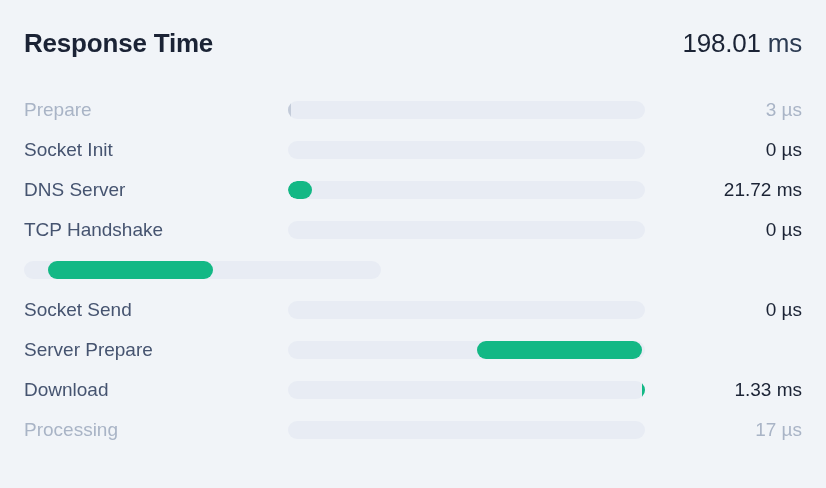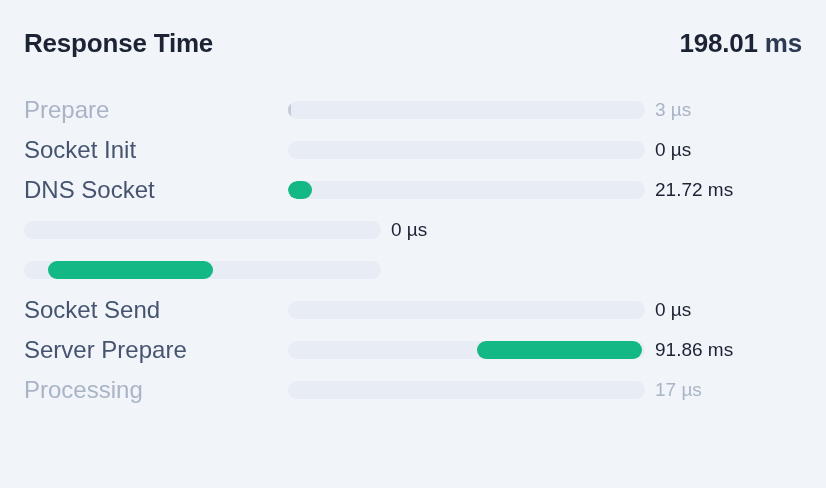--- a/index.html
+++ b/index.html
@@ -29,40 +29,40 @@
     padding-top: 4px;
   }
   #title {
     font-size: 26px;
     font-weight: bold;
     color: #1b2335;
     letter-spacing: -0.2px;
   }
   #total {
     font-size: 26px;
-    font-weight: bold;
+    font-weight: normal;
     letter-spacing: -0.2px;
     white-space: nowrap;
   }
   #total .num { color: #1b2335; }
   #total .unit { color: #2c3b52; }
 
   
   #rows {
     margin-top: 8px;
   }
   .row {
     height: 40px;
     display: flex;
     align-items: center;
   }
   .row-label {
     width: 264px;
     flex: 0 0 264px;
-    font-size: 24px;
+    font-size: 19px;
     color: #465470;
     white-space: nowrap;
     overflow: hidden;
   }
   .row.muted .row-label { color: #a9b4c6; }
 
   .track-cell {
     flex: 0 0 357px;
     width: 357px;
   }
@@ -80,21 +80,21 @@
     height: 18px;
     border-radius: 9px;
     background: #13b885;
   }
   .row.muted .seg {
     background: #c3cbd9;
   }
 
   .row-value {
     flex: 1 1 auto;
-    text-align: left;
+    text-align: right;
     font-size: 19px;
     color: #1b2335;
     white-space: nowrap;
     padding-left: 10px;
   }
   .row.muted .row-value { color: #a9b4c6; }
 </style>
 </head>
 <body>
 
@@ -119,29 +119,30 @@
         <div class="row-value">3 µs</div>
       </div>
       <div class="row">
         <div class="row-label">Socket Init</div>
         <div class="track-cell">
           <div class="track"></div>
         </div>
         <div class="row-value">0 µs</div>
       </div>
       <div class="row">
-        <div class="row-label">DNS Socket</div>
+        <div class="row-label">DNS Server</div>
         <div class="track-cell">
           <div class="track">
             <div class="seg" style="left: 0%; width: 6.8%; min-width: 3px;"></div>
           </div>
         </div>
         <div class="row-value">21.72 ms</div>
       </div>
       <div class="row">
+        <div class="row-label">TCP Handshake</div>
         <div class="track-cell">
           <div class="track"></div>
         </div>
         <div class="row-value">0 µs</div>
       </div>
       <div class="row">
         <div class="track-cell">
           <div class="track">
             <div class="seg" style="left: 6.8%; width: 46.1%; min-width: 3px;"></div>
           </div>
@@ -154,21 +155,29 @@
         </div>
         <div class="row-value">0 µs</div>
       </div>
       <div class="row">
         <div class="row-label">Server Prepare</div>
         <div class="track-cell">
           <div class="track">
             <div class="seg" style="left: 52.9%; width: 46.4%; min-width: 3px;"></div>
           </div>
         </div>
-        <div class="row-value">91.86 ms</div>
+      </div>
+      <div class="row">
+        <div class="row-label">Download</div>
+        <div class="track-cell">
+          <div class="track">
+            <div class="seg" style="left: auto; width: 0.7%; min-width: 3px; right: 0%;"></div>
+          </div>
+        </div>
+        <div class="row-value">1.33 ms</div>
       </div>
       <div class="row muted">
         <div class="row-label">Processing</div>
         <div class="track-cell">
           <div class="track"></div>
         </div>
         <div class="row-value">17 µs</div>
       </div>
     </div>
 

